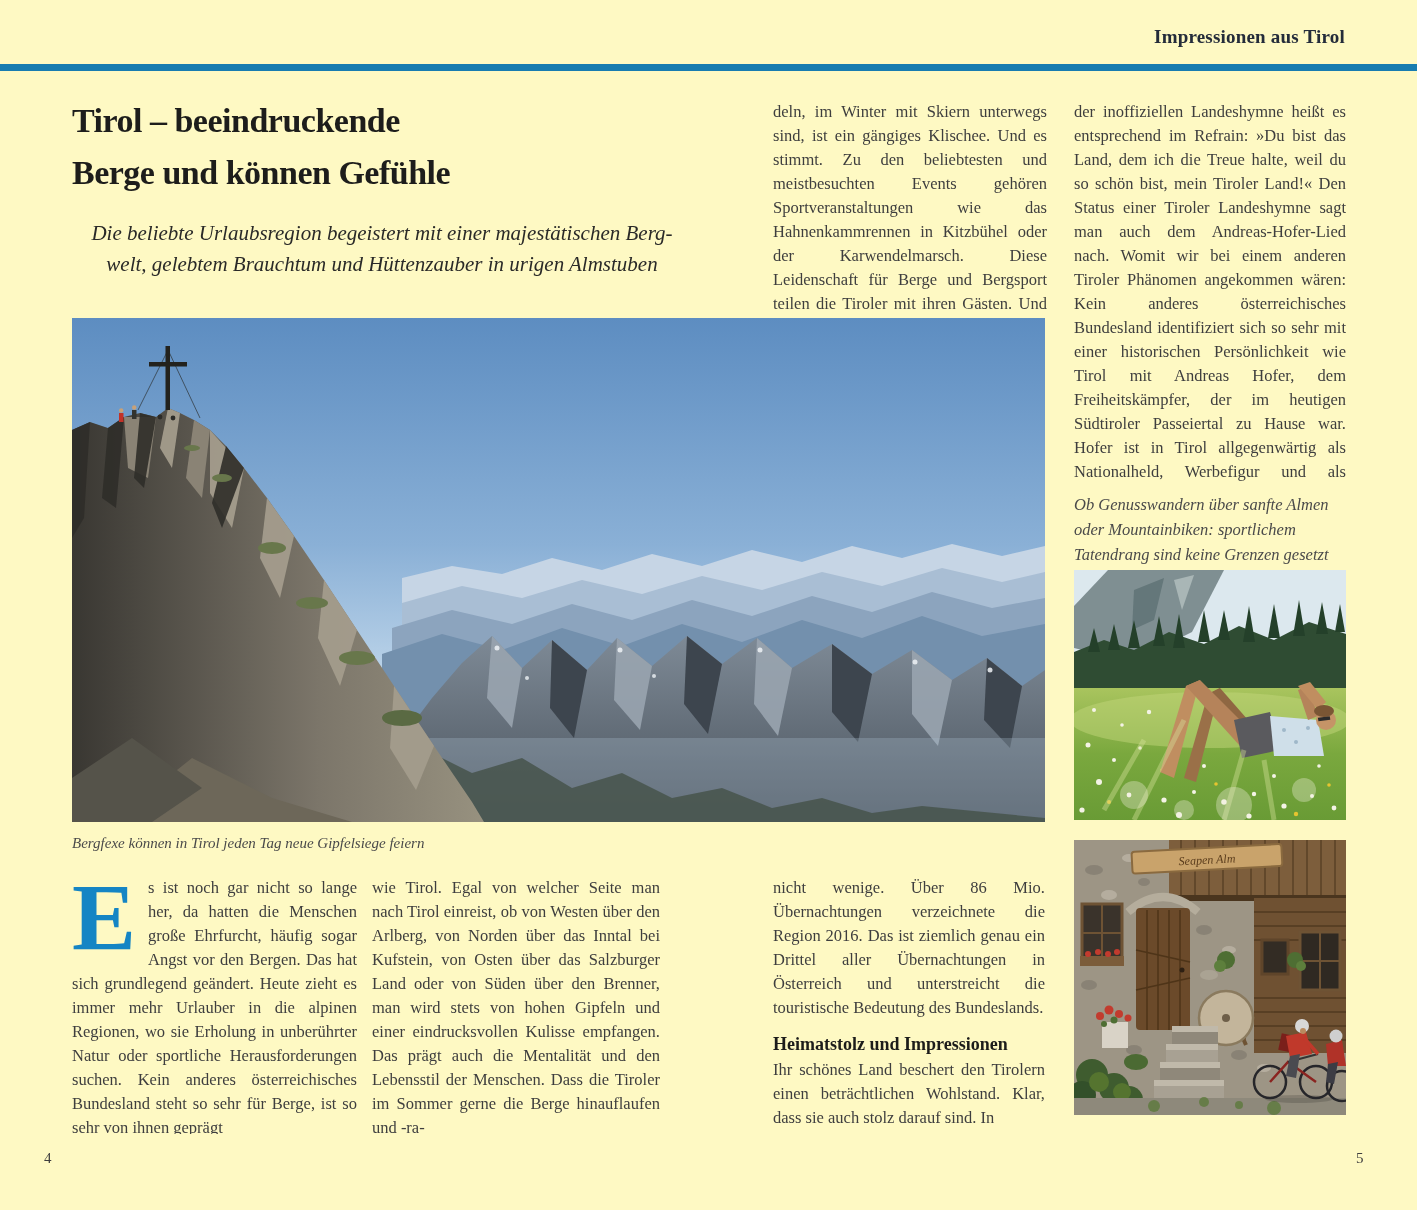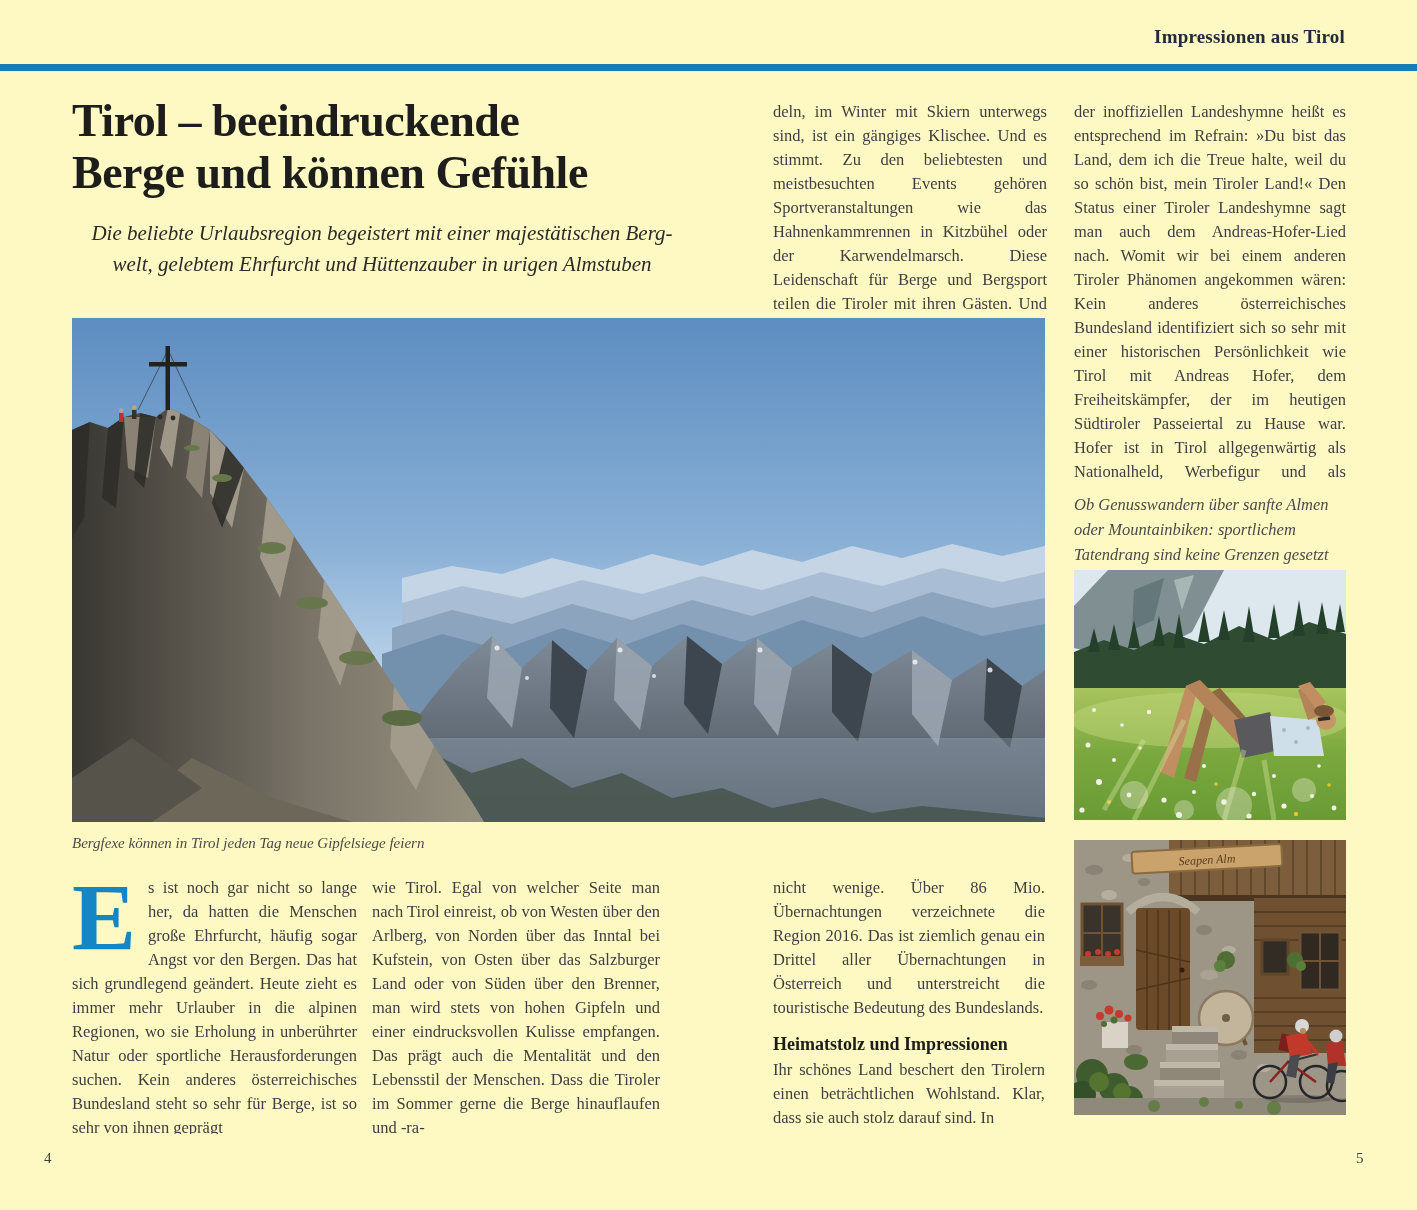--- a/index.html
+++ b/index.html
@@ -7,21 +7,21 @@
     position:relative; width:1417px; height:1210px; background:#fef9c3;
     font-family:Liberation Serif, serif; overflow:hidden;
   }
   .header-title {
     position:absolute; top:26px; left:745px; width:600px; text-align:right;
     font-size:19px; font-weight:bold; color:#242c3a; letter-spacing:0.2px;
   }
   .rule { position:absolute; top:64px; left:0; width:1417px; height:7px; background:#187cb0; }
   .title {
     position:absolute; left:72px; top:95px; width:640px;
-    font-size:46px; font-weight:bold; color:#1d1d1b; line-height:52px; letter-spacing:-0.5px;
+    font-size:34px; font-weight:bold; color:#1d1d1b; line-height:52px; letter-spacing:-0.5px;
   }
   .subtitle {
     position:absolute; left:72px; top:218px; width:620px;
     font-size:21px; font-style:italic; color:#2a2a28; line-height:31px;text-align:center;
   }
   .col {
     position:absolute; font-size:16.5px; line-height:24px; color:#3e3e3e;
     text-align:justify; overflow:hidden;
   }
   #col-top-middle { left:773px; top:100px; width:274px; height:220px; }
@@ -55,21 +55,21 @@
 
   <div class="header-title">Impressionen aus Tirol</div>
   <div class="rule"></div>
 
   <div class="title">
     <div>Tirol – beeindruckende</div>
     <div>Berge und können Gefühle</div>
   </div>
   <div class="subtitle">
     <div>Die beliebte Urlaubsregion begeistert mit einer majestätischen Berg-</div>
-    <div>welt, gelebtem Ehrfurcht und Hüttenzauber in urigen Almstuben</div>
+    <div>welt, gelebtem Brauchtum und Hüttenzauber in urigen Almstuben</div>
   </div>
 
   <div class="col" id="col-top-middle">deln, im Winter mit Skiern unterwegs sind, ist ein gängiges Klischee. Und es stimmt. Zu den beliebtesten und meistbesuchten Events gehören Sportveranstaltungen wie das Hahnenkammrennen in Kitzbühel oder der Karwendelmarsch. Diese Leidenschaft für Berge und Bergsport teilen die Tiroler mit ihren Gästen. Und das sind</div>
   <div class="col" id="col-top-right">der inoffiziellen Landeshymne heißt es entsprechend im Refrain: »Du bist das Land, dem ich die Treue halte, weil du so schön bist, mein Tiroler Land!« Den Status einer Tiroler Landeshymne sagt man auch dem Andreas-Hofer-Lied nach. Womit wir bei einem anderen Tiroler Phänomen angekommen wären: Kein anderes österreichisches Bundesland identifiziert sich so sehr mit einer historischen Persönlichkeit wie Tirol mit Andreas Hofer, dem Freiheitskämpfer, der im heutigen Südtiroler Passeiertal zu Hause war. Hofer ist in Tirol allgegenwärtig als Nationalheld, Werbefigur und als Symbol einer ro-</div>
 
   <div class="photo photo-main">
     <svg width="973" height="504" viewBox="0 0 973 504" xmlns="http://www.w3.org/2000/svg">
       <defs>
         <linearGradient id="skyg" x1="0" y1="0" x2="0" y2="1">
           <stop offset="0" stop-color="#5d8dc1"></stop>

